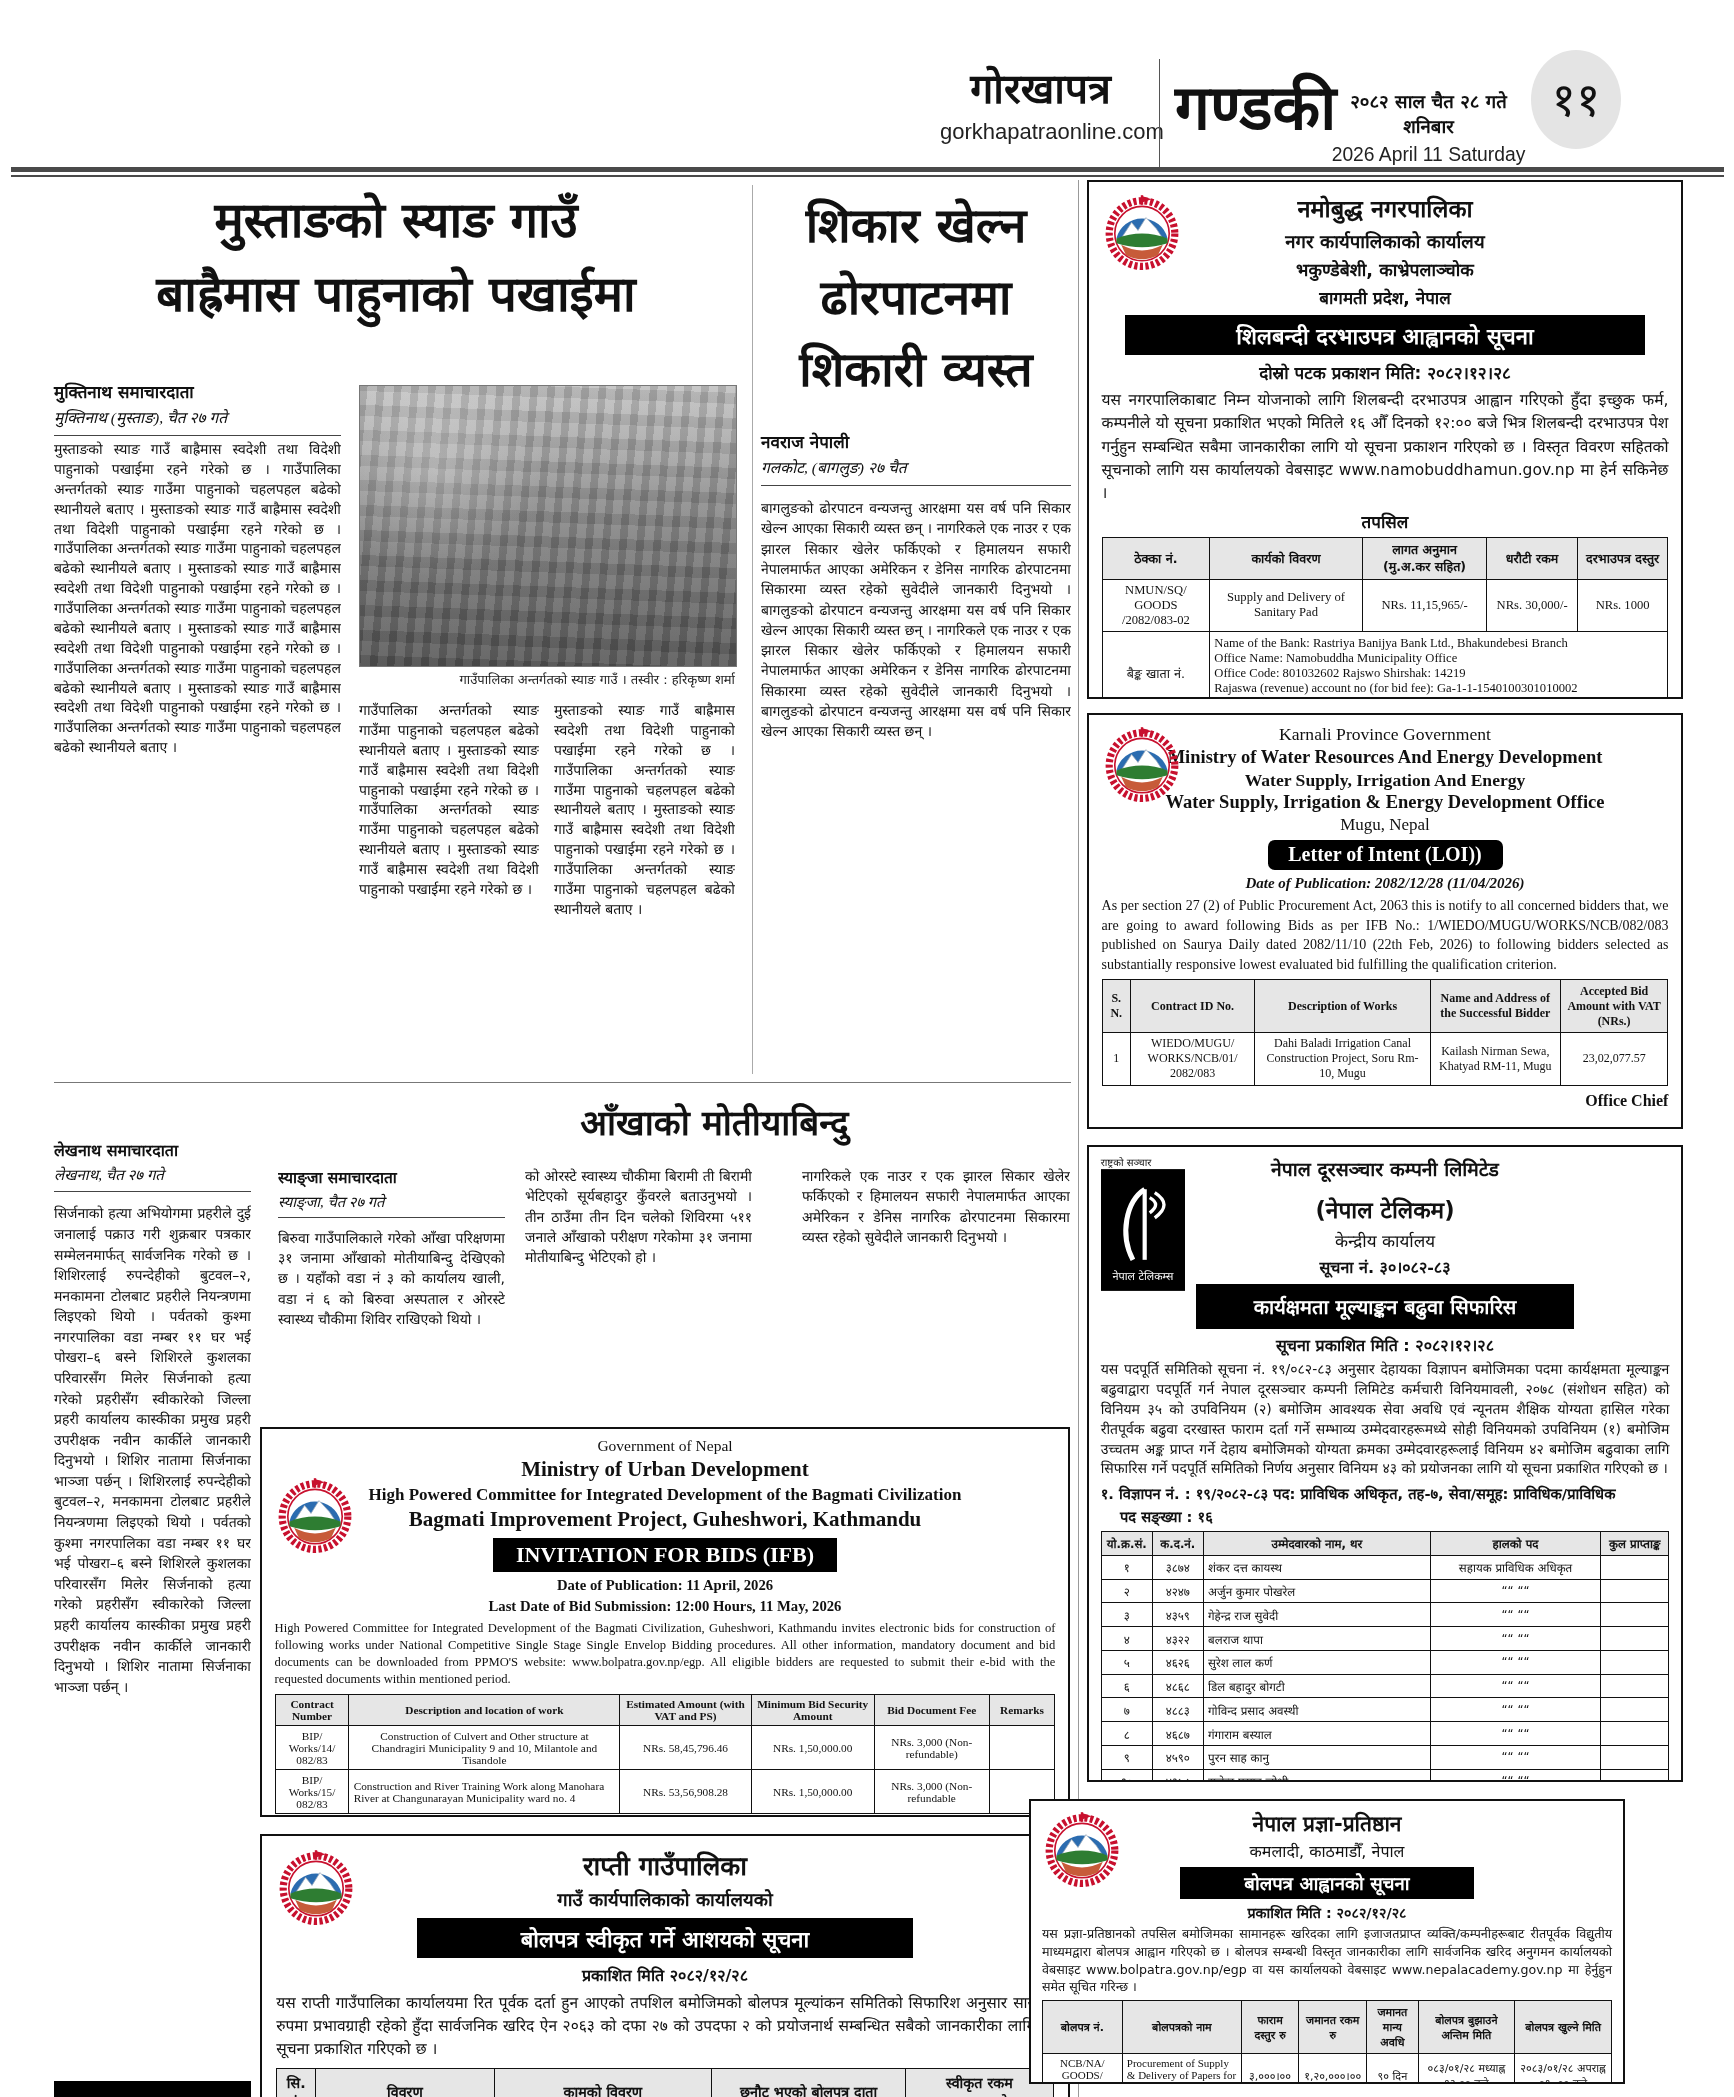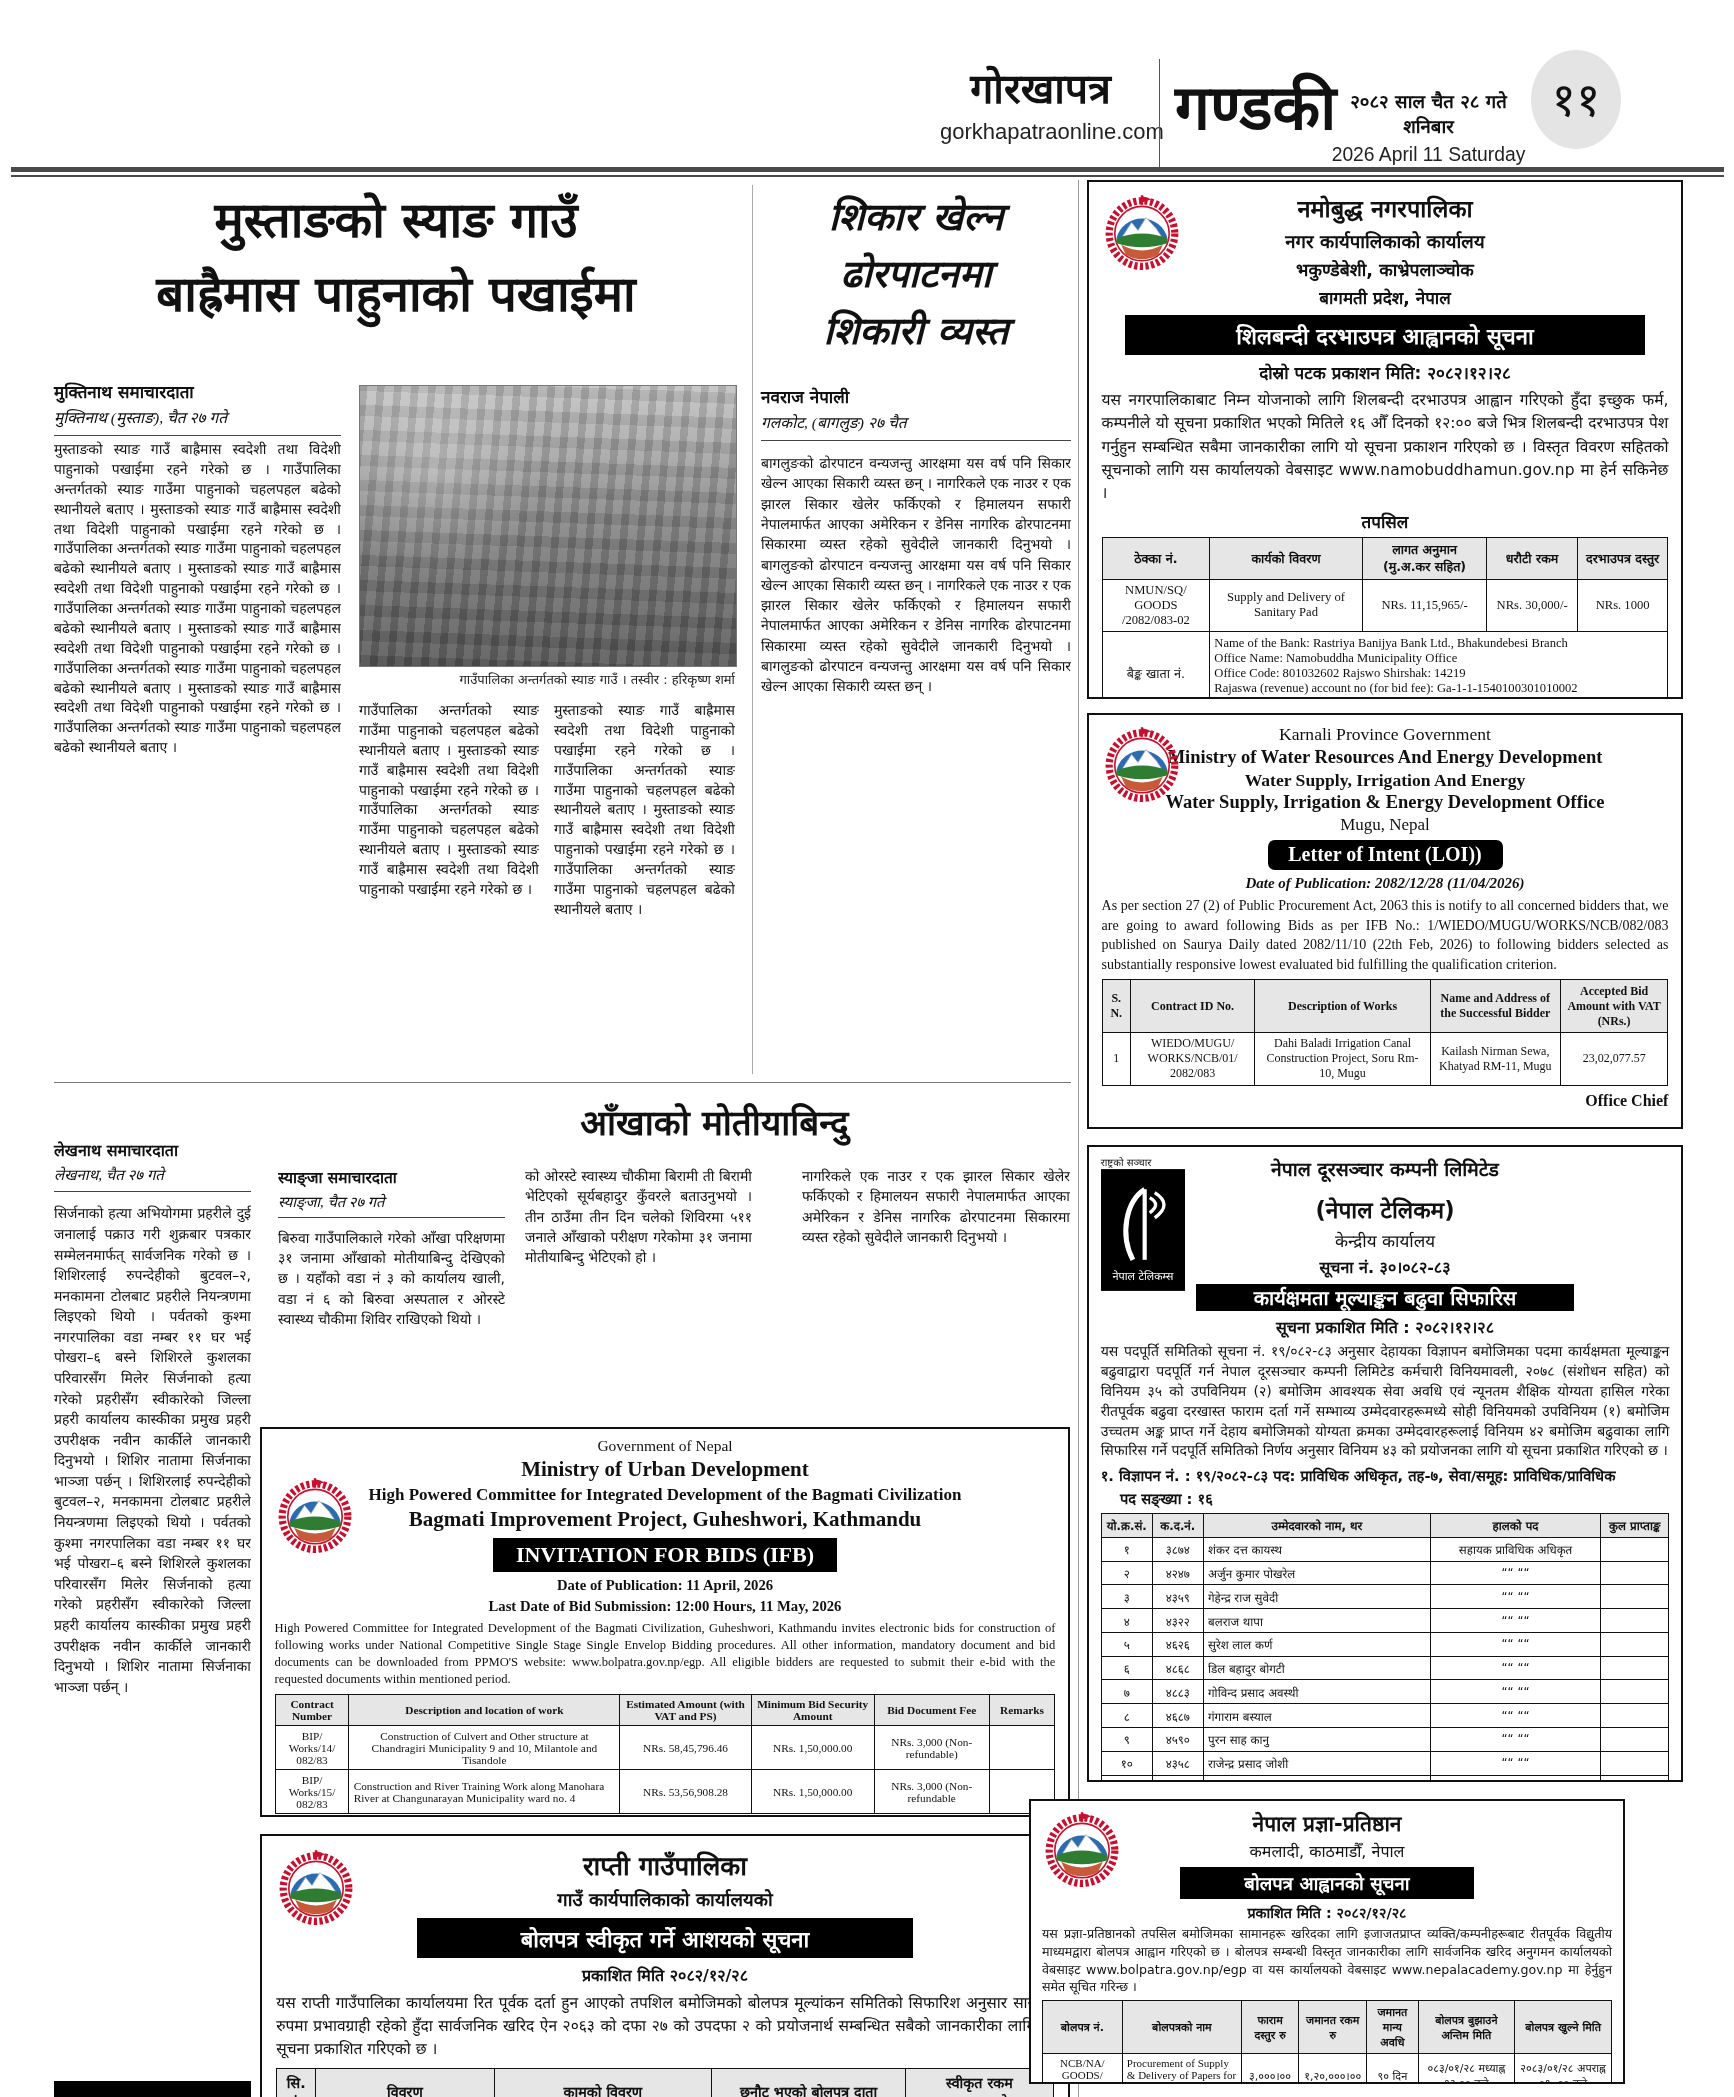--- a/index.html
+++ b/index.html
@@ -53,21 +53,21 @@
   <div class="byline-rule"></div>
 </div>
 <div class="abs photo" style="left:359px;top:385px;width:376px;height:280px;"></div>
 <div class="abs np" style="left:359px;top:670px;width:376px;text-align:right;font-size:13px;color:#222;">गाउँपालिका अन्तर्गतको स्याङ गाउँ । तस्वीर : हरिकृष्ण शर्मा</div>
 <div class="abs np jus" style="left:54px;top:440px;width:287px;height:634px;font-size:14px;line-height:1.42;overflow:hidden;">मुस्ताङको स्याङ गाउँ बाह्रैमास स्वदेशी तथा विदेशी पाहुनाको पखाईमा रहने गरेको छ । गाउँपालिका अन्तर्गतको स्याङ गाउँमा पाहुनाको चहलपहल बढेको स्थानीयले बताए । मुस्ताङको स्याङ गाउँ बाह्रैमास स्वदेशी तथा विदेशी पाहुनाको पखाईमा रहने गरेको छ । गाउँपालिका अन्तर्गतको स्याङ गाउँमा पाहुनाको चहलपहल बढेको स्थानीयले बताए । मुस्ताङको स्याङ गाउँ बाह्रैमास स्वदेशी तथा विदेशी पाहुनाको पखाईमा रहने गरेको छ । गाउँपालिका अन्तर्गतको स्याङ गाउँमा पाहुनाको चहलपहल बढेको स्थानीयले बताए । मुस्ताङको स्याङ गाउँ बाह्रैमास स्वदेशी तथा विदेशी पाहुनाको पखाईमा रहने गरेको छ । गाउँपालिका अन्तर्गतको स्याङ गाउँमा पाहुनाको चहलपहल बढेको स्थानीयले बताए । मुस्ताङको स्याङ गाउँ बाह्रैमास स्वदेशी तथा विदेशी पाहुनाको पखाईमा रहने गरेको छ । गाउँपालिका अन्तर्गतको स्याङ गाउँमा पाहुनाको चहलपहल बढेको स्थानीयले बताए ।</div>
 <div class="abs np jus" style="left:359px;top:701px;width:180px;height:373px;font-size:14px;line-height:1.42;overflow:hidden;">गाउँपालिका अन्तर्गतको स्याङ गाउँमा पाहुनाको चहलपहल बढेको स्थानीयले बताए । मुस्ताङको स्याङ गाउँ बाह्रैमास स्वदेशी तथा विदेशी पाहुनाको पखाईमा रहने गरेको छ । गाउँपालिका अन्तर्गतको स्याङ गाउँमा पाहुनाको चहलपहल बढेको स्थानीयले बताए । मुस्ताङको स्याङ गाउँ बाह्रैमास स्वदेशी तथा विदेशी पाहुनाको पखाईमा रहने गरेको छ ।</div>
 <div class="abs np jus" style="left:554px;top:701px;width:181px;height:373px;font-size:14px;line-height:1.42;overflow:hidden;">मुस्ताङको स्याङ गाउँ बाह्रैमास स्वदेशी तथा विदेशी पाहुनाको पखाईमा रहने गरेको छ । गाउँपालिका अन्तर्गतको स्याङ गाउँमा पाहुनाको चहलपहल बढेको स्थानीयले बताए । मुस्ताङको स्याङ गाउँ बाह्रैमास स्वदेशी तथा विदेशी पाहुनाको पखाईमा रहने गरेको छ । गाउँपालिका अन्तर्गतको स्याङ गाउँमा पाहुनाको चहलपहल बढेको स्थानीयले बताए ।</div>
 
 <div class="abs" style="left:752px;top:185px;width:0.8px;height:889px;background:#aaa;"></div>
 <div class="abs" style="left:761px;top:189px;width:310px;">
-  <div class="headline-xl np" style="font-size:38px;font-style:italic;">
+  <div class="headline-xl np" style="font-size:48px;">
     <div>शिकार खेल्न</div>
     <div>ढोरपाटनमा</div>
     <div>शिकारी व्यस्त</div>
   </div>
   <div class="np b" style="font-size:17px;margin-top:25px;">नवराज नेपाली</div>
   <div class="en i" style="font-size:15.5px;margin-top:3.4px;">गलकोट, (बागलुङ) २७ चैत</div>
   <div class="byline-rule"></div>
   <div class="np jus" style="font-size:14px;line-height:1.45;margin-top:11.7px;height:537px;overflow:hidden;">बागलुङको ढोरपाटन वन्यजन्तु आरक्षमा यस वर्ष पनि सिकार खेल्न आएका सिकारी व्यस्त छन् । नागरिकले एक नाउर र एक झारल सिकार खेलेर फर्किएको र हिमालयन सफारी नेपालमार्फत आएका अमेरिकन र डेनिस नागरिक ढोरपाटनमा सिकारमा व्यस्त रहेको सुवेदीले जानकारी दिनुभयो । बागलुङको ढोरपाटन वन्यजन्तु आरक्षमा यस वर्ष पनि सिकार खेल्न आएका सिकारी व्यस्त छन् । नागरिकले एक नाउर र एक झारल सिकार खेलेर फर्किएको र हिमालयन सफारी नेपालमार्फत आएका अमेरिकन र डेनिस नागरिक ढोरपाटनमा सिकारमा व्यस्त रहेको सुवेदीले जानकारी दिनुभयो । बागलुङको ढोरपाटन वन्यजन्तु आरक्षमा यस वर्ष पनि सिकार खेल्न आएका सिकारी व्यस्त छन् ।</div>
 </div>
 
@@ -286,21 +286,21 @@
         <line x1="52" y1="24" x2="52" y2="108" stroke="#fff" stroke-width="5"></line>
         <path d="M58,34 q14,8 0,18" stroke="#fff" stroke-width="4" fill="none"></path>
         <path d="M64,28 q22,14 0,30" stroke="#fff" stroke-width="4" fill="none"></path>
         <text x="50" y="132" text-anchor="middle" fill="#fff" font-size="13" font-family="DejaVu Sans, sans-serif">नेपाल टेलिकम्स</text>
       </svg>
     </div>
     <div class="np ctr b" style="font-size:19.3px;">नेपाल दूरसञ्चार कम्पनी लिमिटेड</div>
     <div class="np ctr b" style="font-size:22.7px;margin-top:12px;">(नेपाल टेलिकम)</div>
     <div class="np ctr" style="font-size:17px;margin-top:4.2px;">केन्द्रीय कार्यालय</div>
     <div class="np ctr b" style="font-size:16px;margin-top:4.2px;">सूचना नं. ३०।०८२-८३</div>
-    <div class="bar np" style="width:378px;margin:5.9px auto 0;font-size:20px;padding:0 0;">कार्यक्षमता मूल्याङ्कन बढुवा सिफारिस</div>
+    <div class="bar np" style="width:378px;margin:5.9px auto 0;font-size:20px;padding:9px 0;">कार्यक्षमता मूल्याङ्कन बढुवा सिफारिस</div>
     <div class="np ctr b" style="font-size:16px;margin-top:5px;">सूचना प्रकाशित मिति : २०८२।१२।२८</div>
     <div class="np jus" style="font-size:14px;line-height:1.42;margin-top:4.2px;">यस पदपूर्ति समितिको सूचना नं. १९/०८२-८३ अनुसार देहायका विज्ञापन बमोजिमका पदमा कार्यक्षमता मूल्याङ्कन बढुवाद्वारा पदपूर्ति गर्न नेपाल दूरसञ्चार कम्पनी लिमिटेड कर्मचारी विनियमावली, २०७८ (संशोधन सहित) को विनियम ३५ को उपविनियम (२) बमोजिम आवश्यक सेवा अवधि एवं न्यूनतम शैक्षिक योग्यता हासिल गरेका रीतपूर्वक बढुवा दरखास्त फाराम दर्ता गर्ने सम्भाव्य उम्मेदवारहरूमध्ये सोही विनियमको उपविनियम (१) बमोजिम उच्चतम अङ्क प्राप्त गर्ने देहाय बमोजिमको योग्यता क्रमका उम्मेदवारहरूलाई विनियम ४२ बमोजिम बढुवाका लागि सिफारिस गर्ने पदपूर्ति समितिको निर्णय अनुसार विनियम ४३ को प्रयोजनका लागि यो सूचना प्रकाशित गरिएको छ ।</div>
     <div class="np b" style="font-size:14.7px;margin-top:4.2px;">१.  विज्ञापन नं. : १९/२०८२-८३   पद: प्राविधिक अधिकृत,   तह-७,   सेवा/समूह: प्राविधिक/प्राविधिक</div>
     <div class="np b" style="font-size:14.7px;margin-top:2.5px;margin-left:19.3px;">पद सङ्ख्या : १६</div>
     <table class="t np" style="margin-top:5px;font-size:11.7px;">
       <tbody>
           <tr>
         <th style="width:9%">यो.क्र.सं.</th>
         <th style="width:9%">क.द.नं.</th>
         <th style="width:40%">उम्मेदवारको नाम, थर</th>

